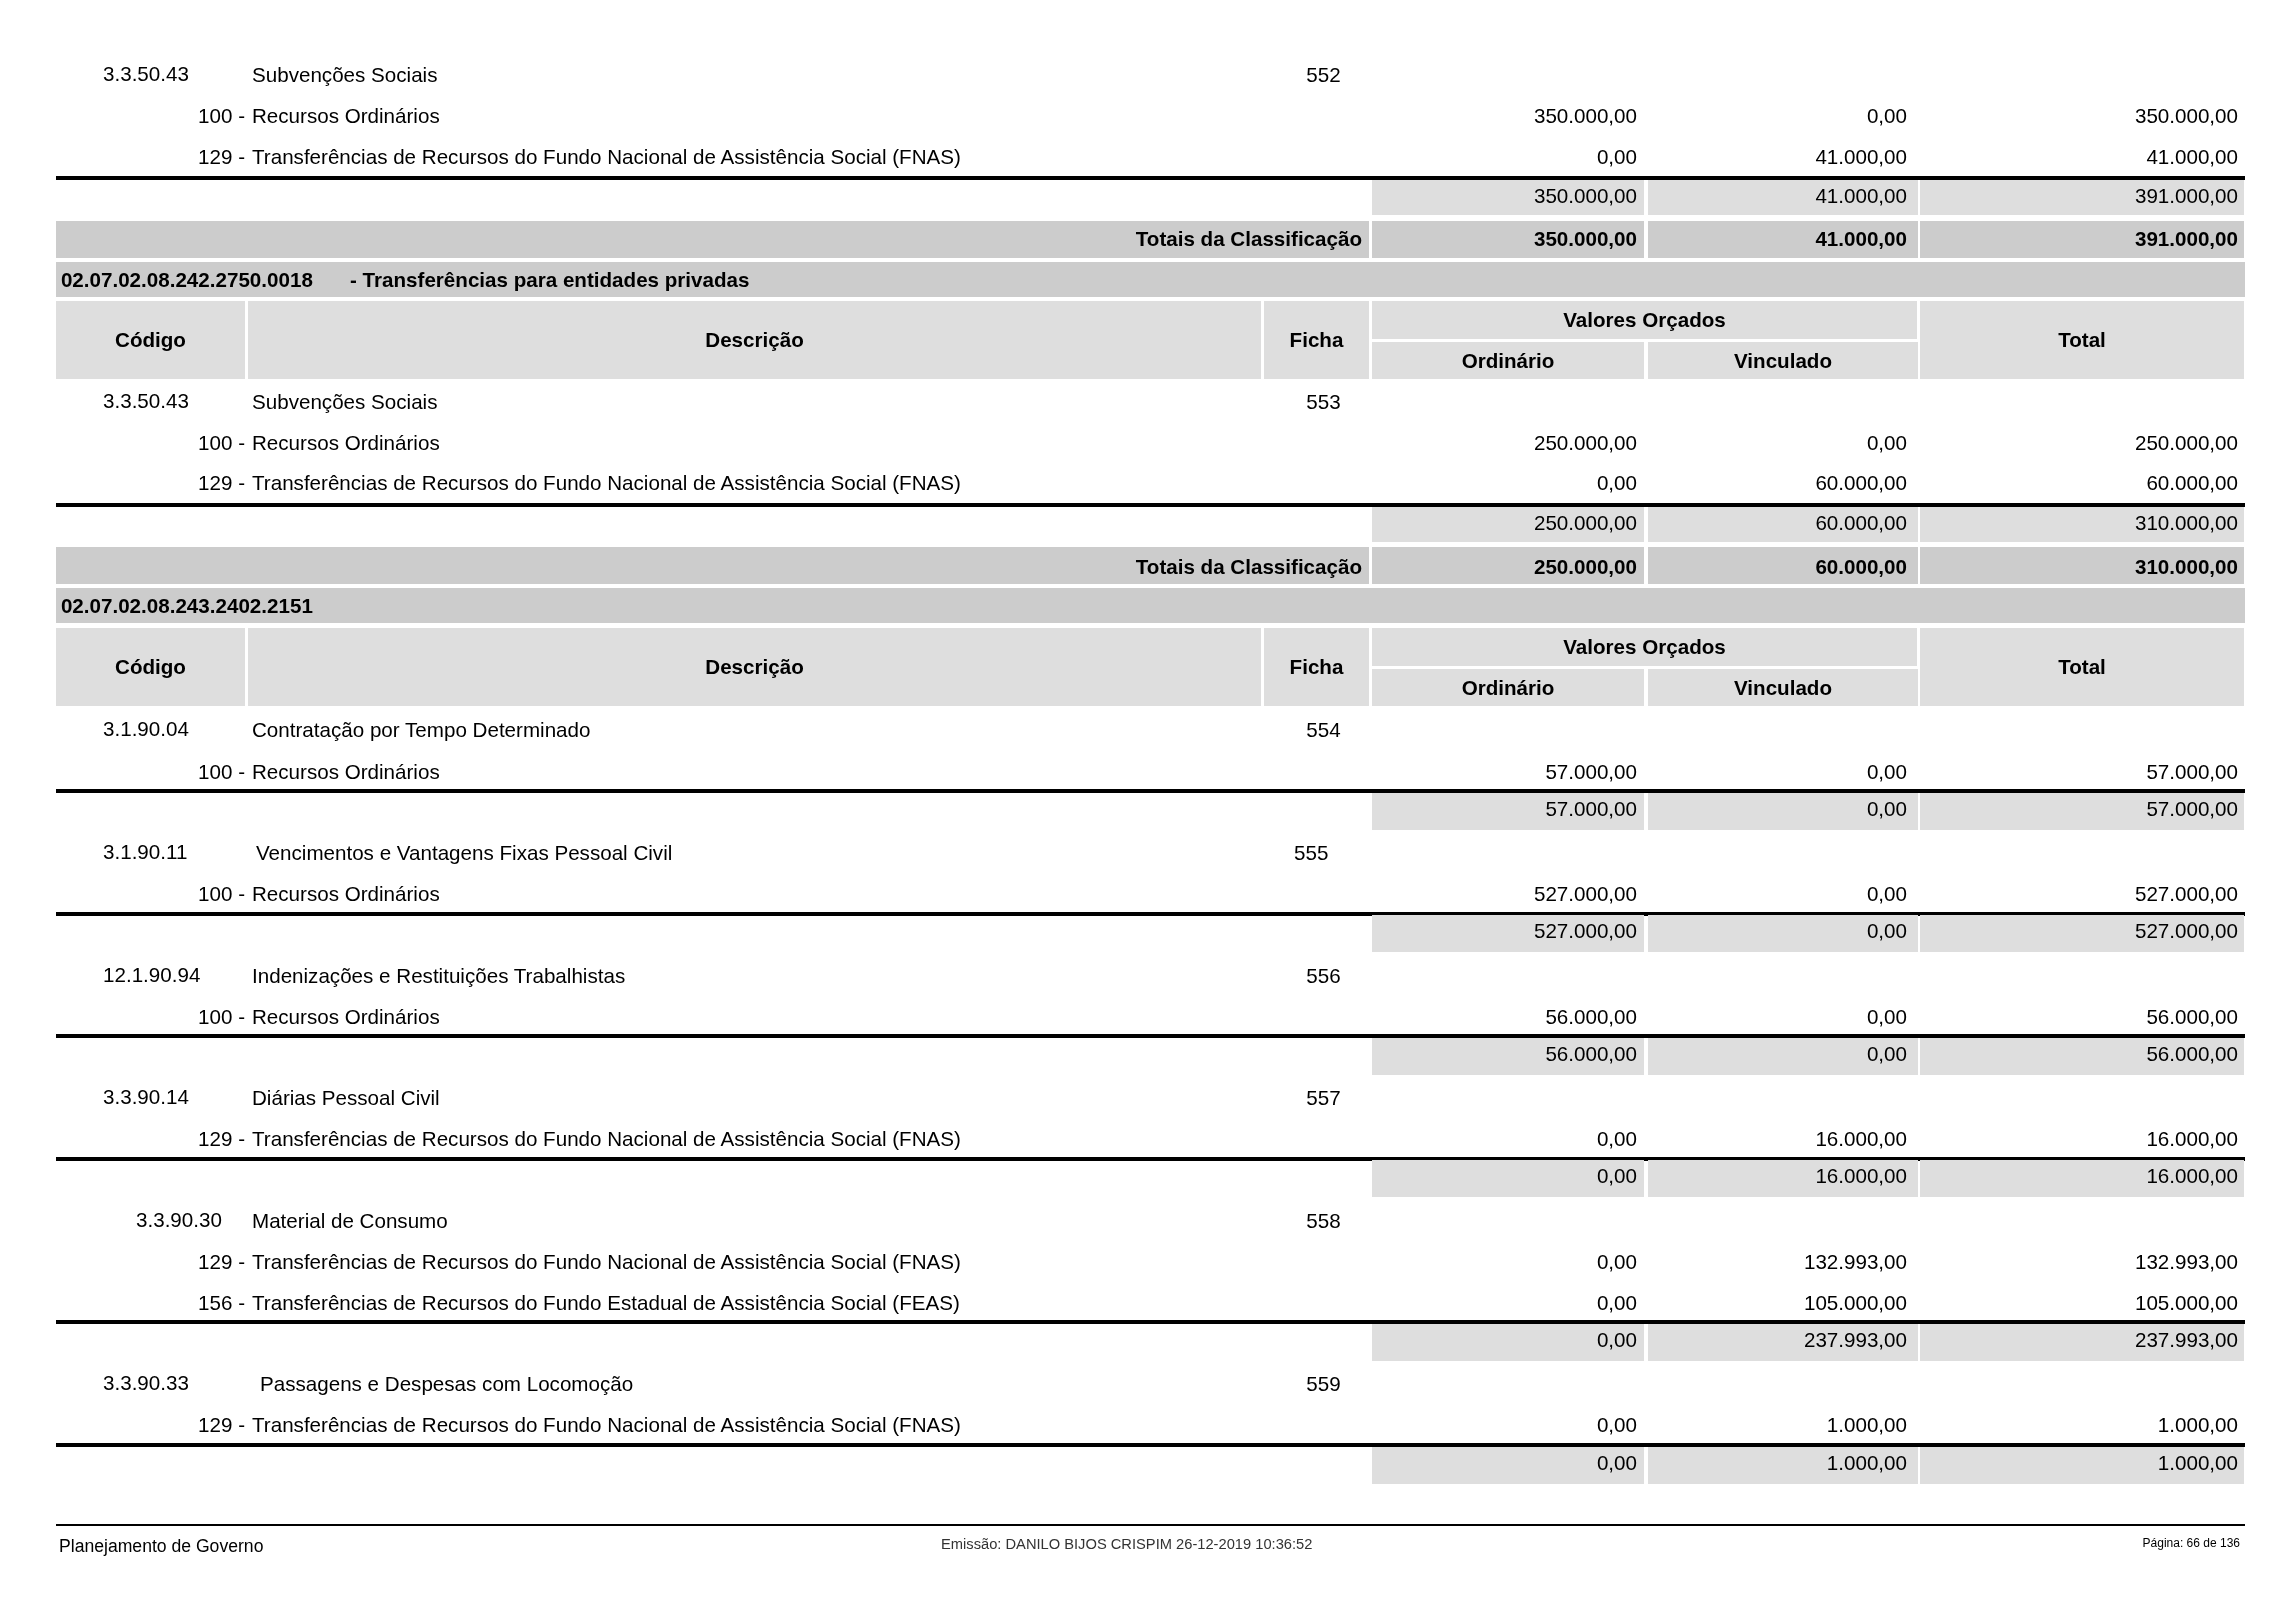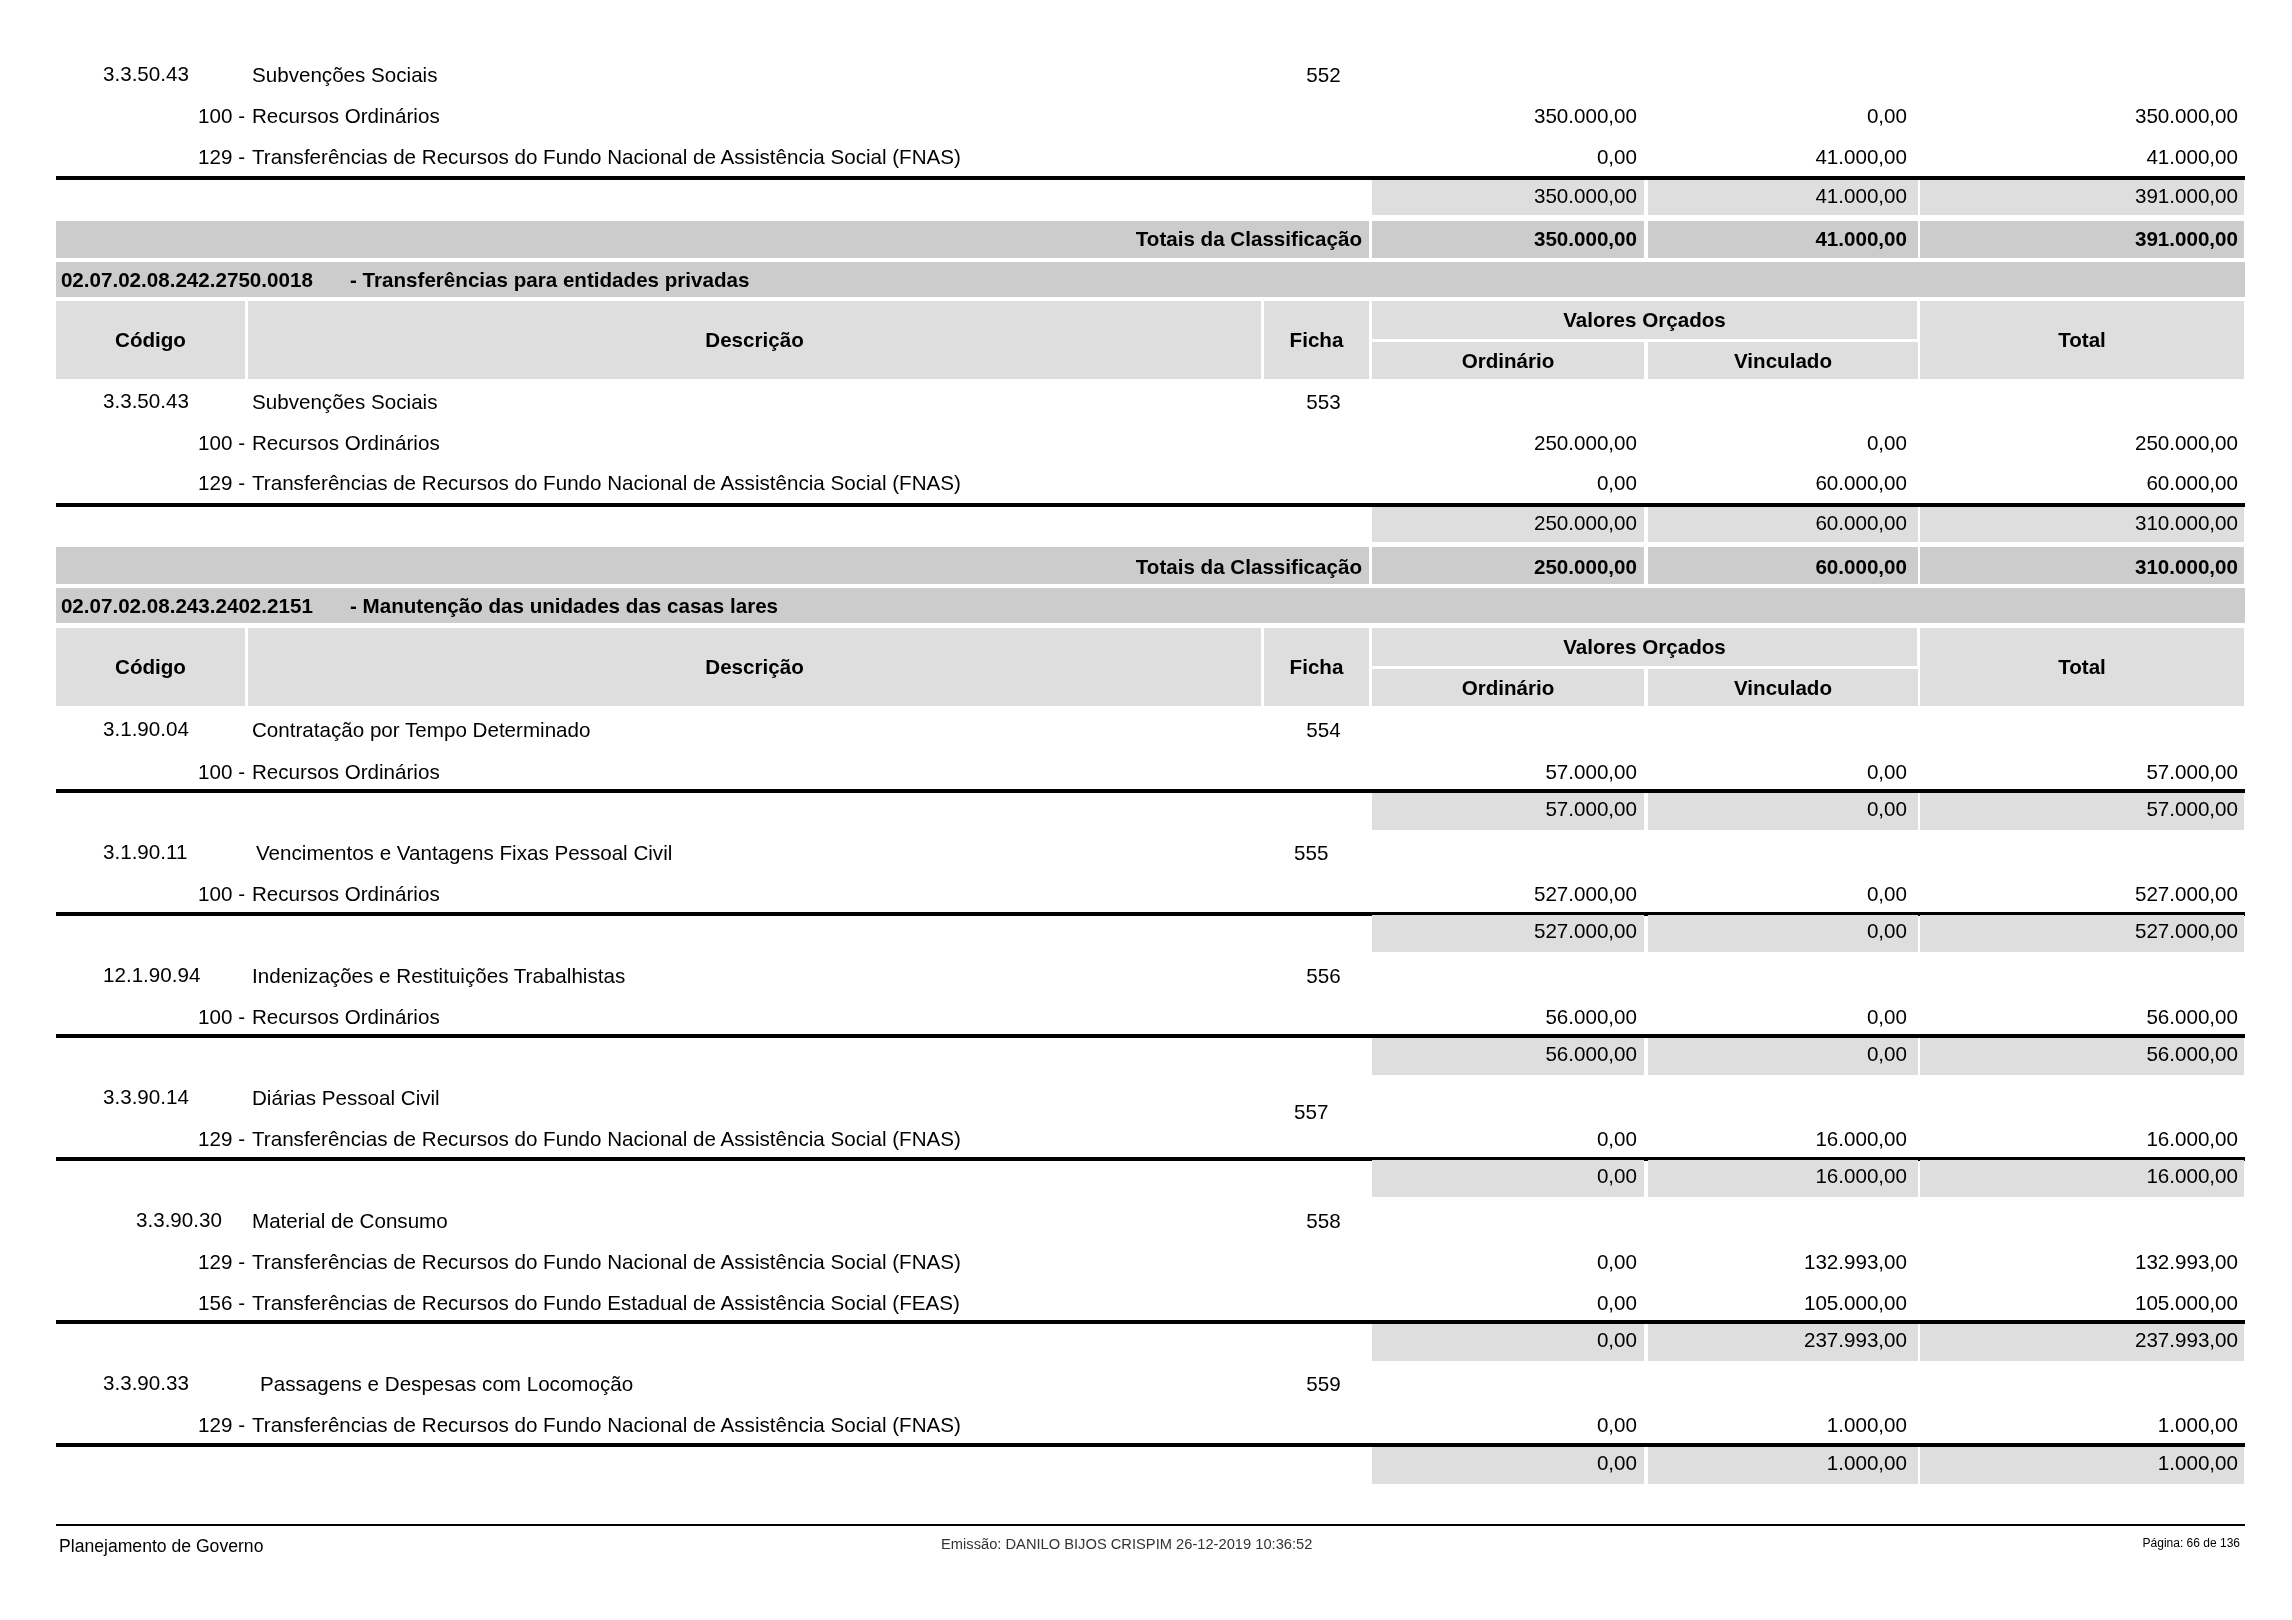--- a/index.html
+++ b/index.html
@@ -91,21 +91,20 @@
 <div class="tband" style="left:1372px;top:547px;width:272px;height:37px;"></div>
 <div class="tband" style="left:1648px;top:547px;width:270px;height:37px;"></div>
 <div class="tband" style="left:1920px;top:547px;width:324px;height:37px;"></div>
 <div class="abs txt b num" style="left:686px;top:554px;width:676px;">Totais da Classificação</div>
 <div class="abs txt b num" style="left:1372px;top:554px;width:265px;">250.000,00</div>
 <div class="abs txt b num" style="left:1647px;top:554px;width:260px;">60.000,00</div>
 <div class="abs txt b num" style="left:1919px;top:554px;width:319px;">310.000,00</div>
 
 <div class="sechdr" style="top:588px;">
   <span style="position:absolute;left:4.9px;">02.07.02.08.243.2402.2151</span>
-  <span style="position:absolute;left:294px;">- Manutenção das unidades das casas lares</span>
 </div>
 <div class="hdrcell" style="left:56px;top:628px;width:189px;height:78px;">Código</div>
 <div class="hdrcell" style="left:248px;top:628px;width:1013px;height:78px;">Descrição</div>
 <div class="hdrcell" style="left:1264px;top:628px;width:105px;height:78px;">Ficha</div>
 <div class="hdrcell" style="left:1372px;top:628px;width:545px;height:38px;">Valores Orçados</div>
 <div class="hdrcell" style="left:1372px;top:669px;width:272px;height:37px;">Ordinário</div>
 <div class="hdrcell" style="left:1648px;top:669px;width:270px;height:37px;">Vinculado</div>
 <div class="hdrcell" style="left:1920px;top:628px;width:324px;height:78px;">Total</div>
 
 <div class="abs txt" style="left:103px;top:716px;">3.1.90.04</div>
@@ -151,21 +150,21 @@
 <div class="rule" style="top:1034px;"></div>
 <div class="band" style="left:1372px;top:1038px;width:272px;height:37px;"></div>
 <div class="band" style="left:1648px;top:1038px;width:270px;height:37px;"></div>
 <div class="band" style="left:1920px;top:1038px;width:324px;height:37px;"></div>
 <div class="abs txt num" style="left:1372px;top:1041px;width:265px;">56.000,00</div>
 <div class="abs txt num" style="left:1647px;top:1041px;width:260px;">0,00</div>
 <div class="abs txt num" style="left:1919px;top:1041px;width:319px;">56.000,00</div>
 
 <div class="abs txt" style="left:103px;top:1084px;">3.3.90.14</div>
 <div class="abs txt" style="left:252px;top:1085px;">Diárias  Pessoal Civil</div>
-<div class="abs txt" style="left:1294px;top:1085px;width:59px;margin-top:14px;">557</div>
+<div class="abs txt" style="left:1294px;top:1085px;width:59px;text-align:center;">557</div>
 <div class="abs txt num" style="left:147px;top:1126px;width:98px;">129 -</div>
 <div class="abs txt" style="left:252px;top:1126px;">Transferências de Recursos do Fundo Nacional de Assistência Social (FNAS)</div>
 <div class="abs txt num" style="left:1372px;top:1126px;width:265px;">0,00</div>
 <div class="abs txt num" style="left:1647px;top:1126px;width:260px;">16.000,00</div>
 <div class="abs txt num" style="left:1919px;top:1126px;width:319px;">16.000,00</div>
 <div class="rule" style="top:1157px;"></div>
 <div class="band" style="left:1372px;top:1160px;width:272px;height:37px;"></div>
 <div class="band" style="left:1648px;top:1160px;width:270px;height:37px;"></div>
 <div class="band" style="left:1920px;top:1160px;width:324px;height:37px;"></div>
 <div class="abs txt num" style="left:1372px;top:1163px;width:265px;">0,00</div>

